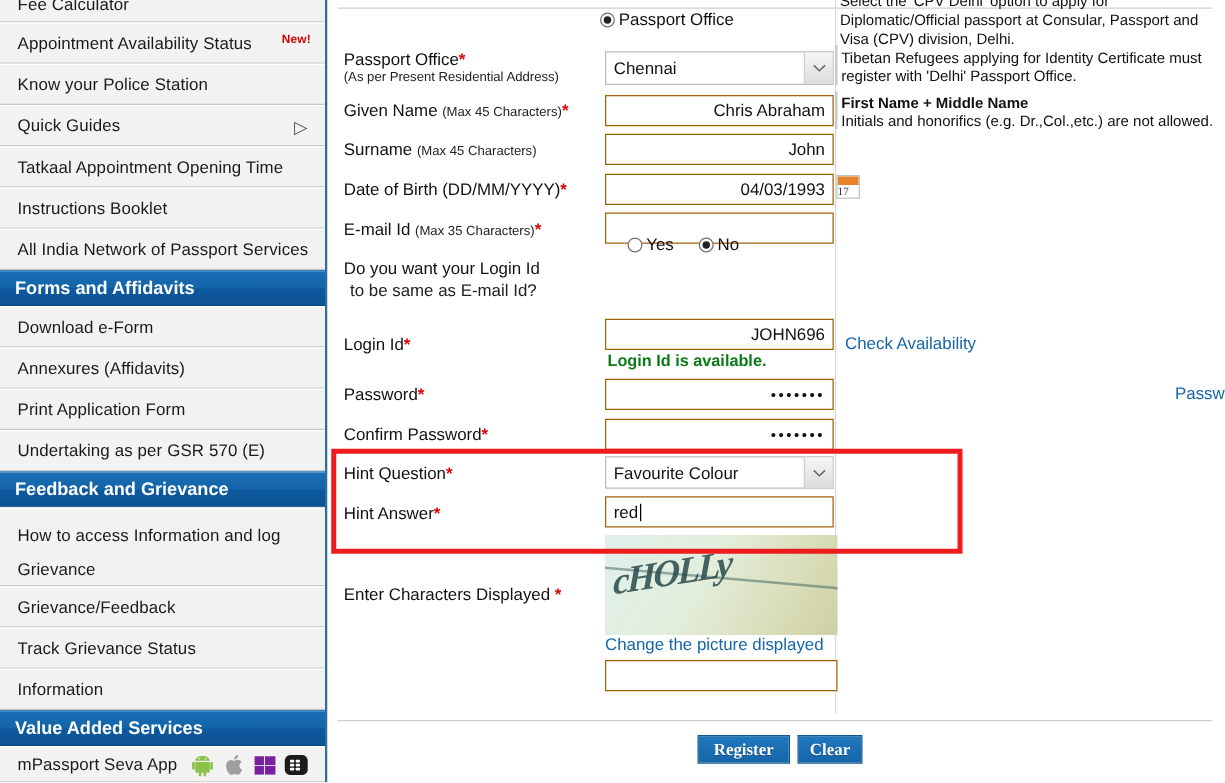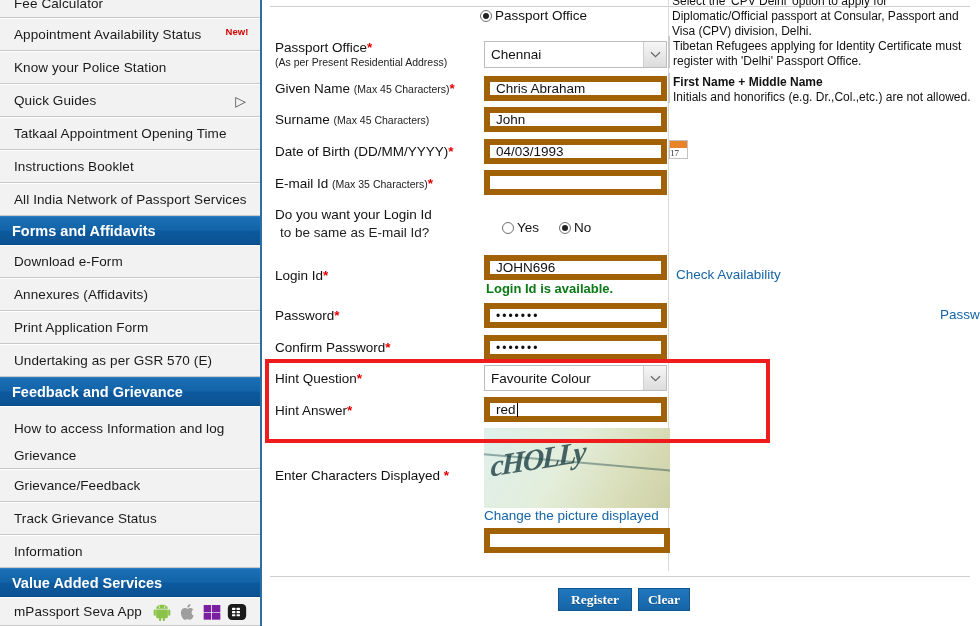--- a/index.html
+++ b/index.html
@@ -122,27 +122,28 @@
     display: block;
     font-size: 10.5px;
     color: #222;
     margin-top: 1px;
   }
   .req { color: #e00000; font-weight: bold; }
 
   .fld {
     position: absolute;
     box-sizing: border-box;
-    border: 6px solid #a16207;
+    border: 1px solid #a16207;
     background: #fff;
     font-family: "Liberation Sans", sans-serif;
     font-size: 13.5px;
     color: #111;
     padding: 0 6px;
     outline: none;
+    text-align: right;
   }
   .fld.pw { letter-spacing: 2px; font-size: 12px; }
 
   .sel-wrap {
     position: absolute;
     box-sizing: border-box;
     border: 1px solid #bdbdbd;
     background: #fff;
     display: flex;
     align-items: center;
@@ -447,21 +448,21 @@
     <div class="lbl" style="left:13px;top:176px;">
       <span>E-mail Id</span>
       <span class="sub">(Max 35 Characters)</span><span class="req">*</span>
     </div>
     <input class="fld" type="text" style="left: 222px; top: 170px; width: 183px; height: 25px;" value="">
 
     <div class="lbl" style="left:13px;top:206px;line-height:17px;">
       <span>Do you want your Login Id</span>
       <span class="subline" style="font-size:13.5px;padding-left:5px;">to be same as E-mail Id?</span>
     </div>
-    <div class="radio-grp" style="left:240px;top:220px;gap:20px;">
+    <div class="radio-grp" style="left:240px;top:188px;gap:20px;">
       <span class="radio-item">
         <span class="radio"></span>
         <span>Yes</span>
       </span>
       <span class="radio-item">
         <span class="radio on"></span>
         <span>No</span>
       </span>
     </div>
 

